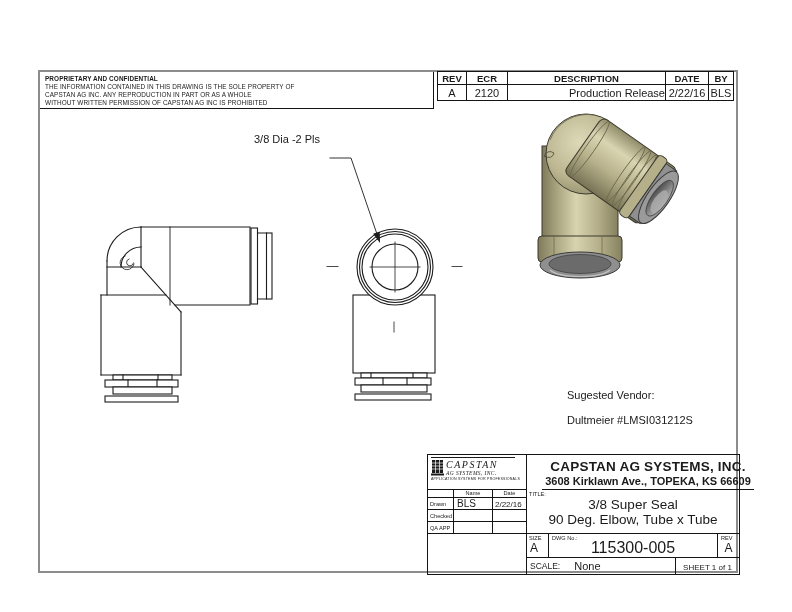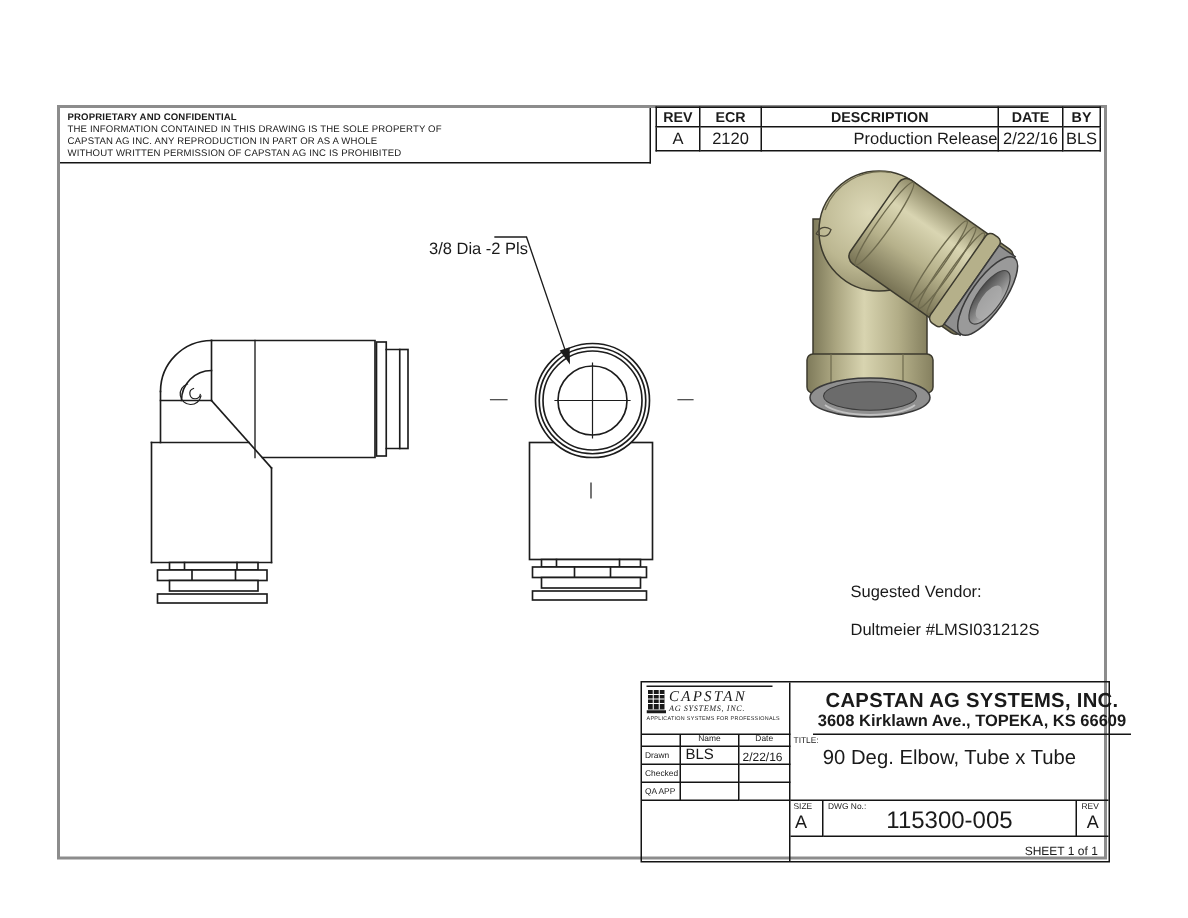--- a/index.html
+++ b/index.html
@@ -57,21 +57,21 @@
     <tr>
       <td>A</td>
       <td>2120</td>
       <td class="desc">Production Release</td>
       <td>2/22/16</td>
       <td>BLS</td>
     </tr>
   </tbody>
     </table>
 
-  <div class="abs note" style="left:254px;top:160px;margin-left:32px;">3/8 Dia -2 Pls</div>
+  <div class="abs note" style="left:254px;top:133px;">3/8 Dia -2 Pls</div>
 
   <div class="abs note" style="left:567px;top:389px;">Sugested Vendor:</div>
   <div class="abs note" style="left:567px;top:414px;">Dultmeier  #LMSI031212S</div>
 
   <svg class="abs" style="left:0;top:0;" width="792" height="612" viewBox="0 0 792 612">
     <g stroke="#1c1c1c" stroke-width="1.1" fill="none" stroke-linecap="square">
 
       <g transform="translate(95,215)">
         <path d="M46,12 H155 V90 H80"></path>
         <path d="M46,12 A34,34 0 0 0 12,46"></path>
@@ -218,37 +218,42 @@
     <div class="cell bR bB lab" style="left:0;top:55px;width:26px;height:12px;padding:3px 0 0 2px;">Checked</div>
     <div class="cell bR bB" style="left:26px;top:55px;width:39px;height:12px;"></div>
     <div class="cell bR bB" style="left:65px;top:55px;width:34px;height:12px;"></div>
 
     <div class="cell bR bB lab" style="left:0;top:67px;width:26px;height:12px;padding:3px 0 0 2px;">QA APP</div>
     <div class="cell bR bB" style="left:26px;top:67px;width:39px;height:12px;"></div>
     <div class="cell bR bB" style="left:65px;top:67px;width:34px;height:12px;"></div>
 
     <div class="cell bB" style="left:99px;top:35px;width:212px;height:44px;">
       <div class="lab" style="padding:1px 0 0 2px;">TITLE:</div>
+      <div class="titletxt">3/8 Super Seal</div>
       <div class="titletxt">90 Deg. Elbow, Tube x Tube</div>
     </div>
 
     <div class="cell bR" style="left:0;top:79px;width:99px;height:40px;"></div>
 
     <div class="cell bR bB" style="left:99px;top:79px;width:22px;height:24px;">
       <div class="lab" style="padding:1px 0 0 2px;">SIZE</div>
       <div style="font-size:12px;padding-left:3px;">A</div>
     </div>
 
     <div class="cell bR bB" style="left:121px;top:79px;width:169px;height:24px;">
       <div class="lab" style="padding:1px 0 0 3px;">DWG No.:</div>
       <div style="font-size:16px;text-align:center;margin-top:-2px;">115300-005</div>
     </div>
 
     <div class="cell bB" style="left:290px;top:79px;width:21px;height:24px;">
       <div class="lab" style="padding:1px 0 0 3px;">REV</div>
       <div style="font-size:12px;text-align:center;">A</div>
     </div>
 
+    <div class="cell bR" style="left:99px;top:103px;width:149px;height:16px;display:flex;align-items:center;">
+      <span style="font-size:8.5px;padding-left:3px;">SCALE:</span>
+      <span style="font-size:11px;padding-left:14px;">None</span>
+    </div>
 
     <div class="cell" style="left:248px;top:103px;width:63px;height:16px;font-size:8px;display:flex;align-items:flex-end;justify-content:center;padding-bottom:2px;">SHEET 1 of 1</div>
   </div>
 
 </div>
 
 </body></html>

